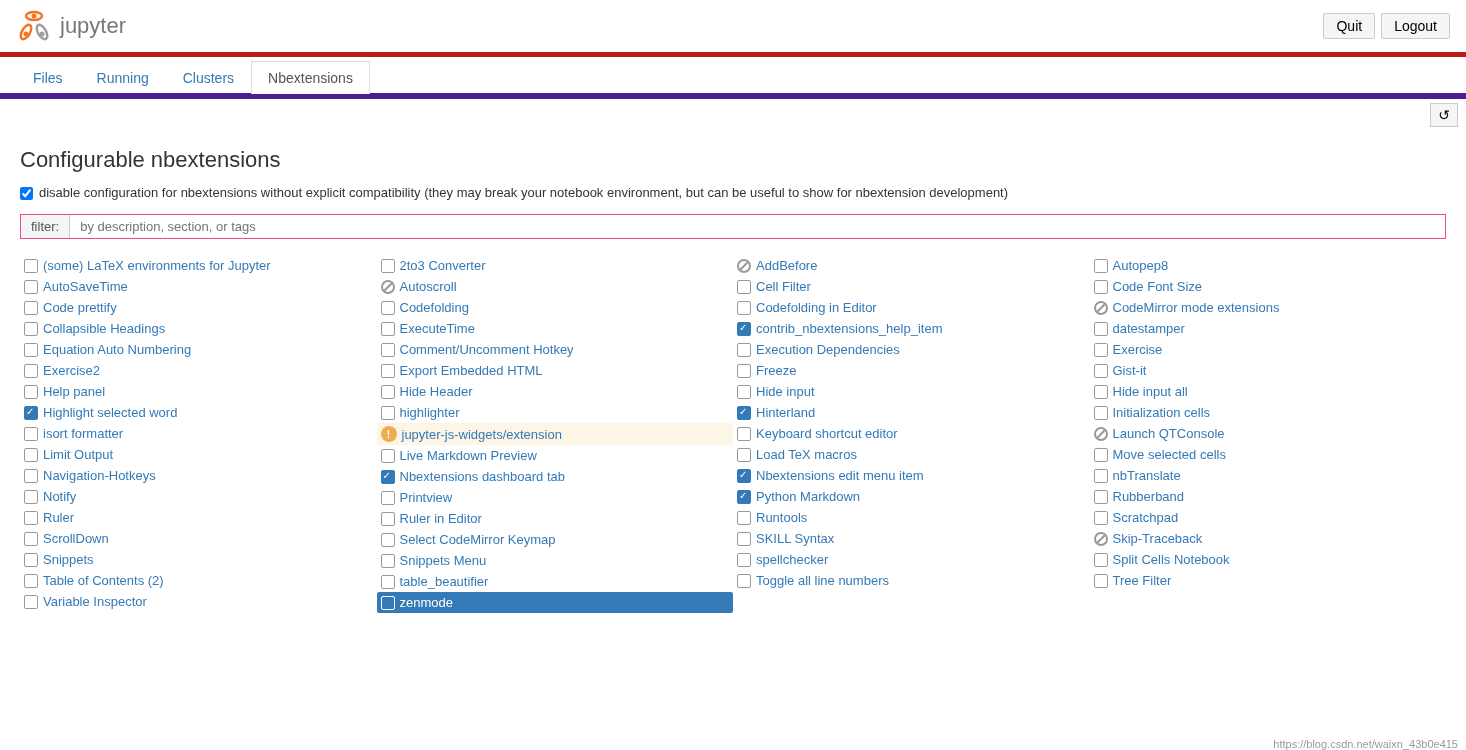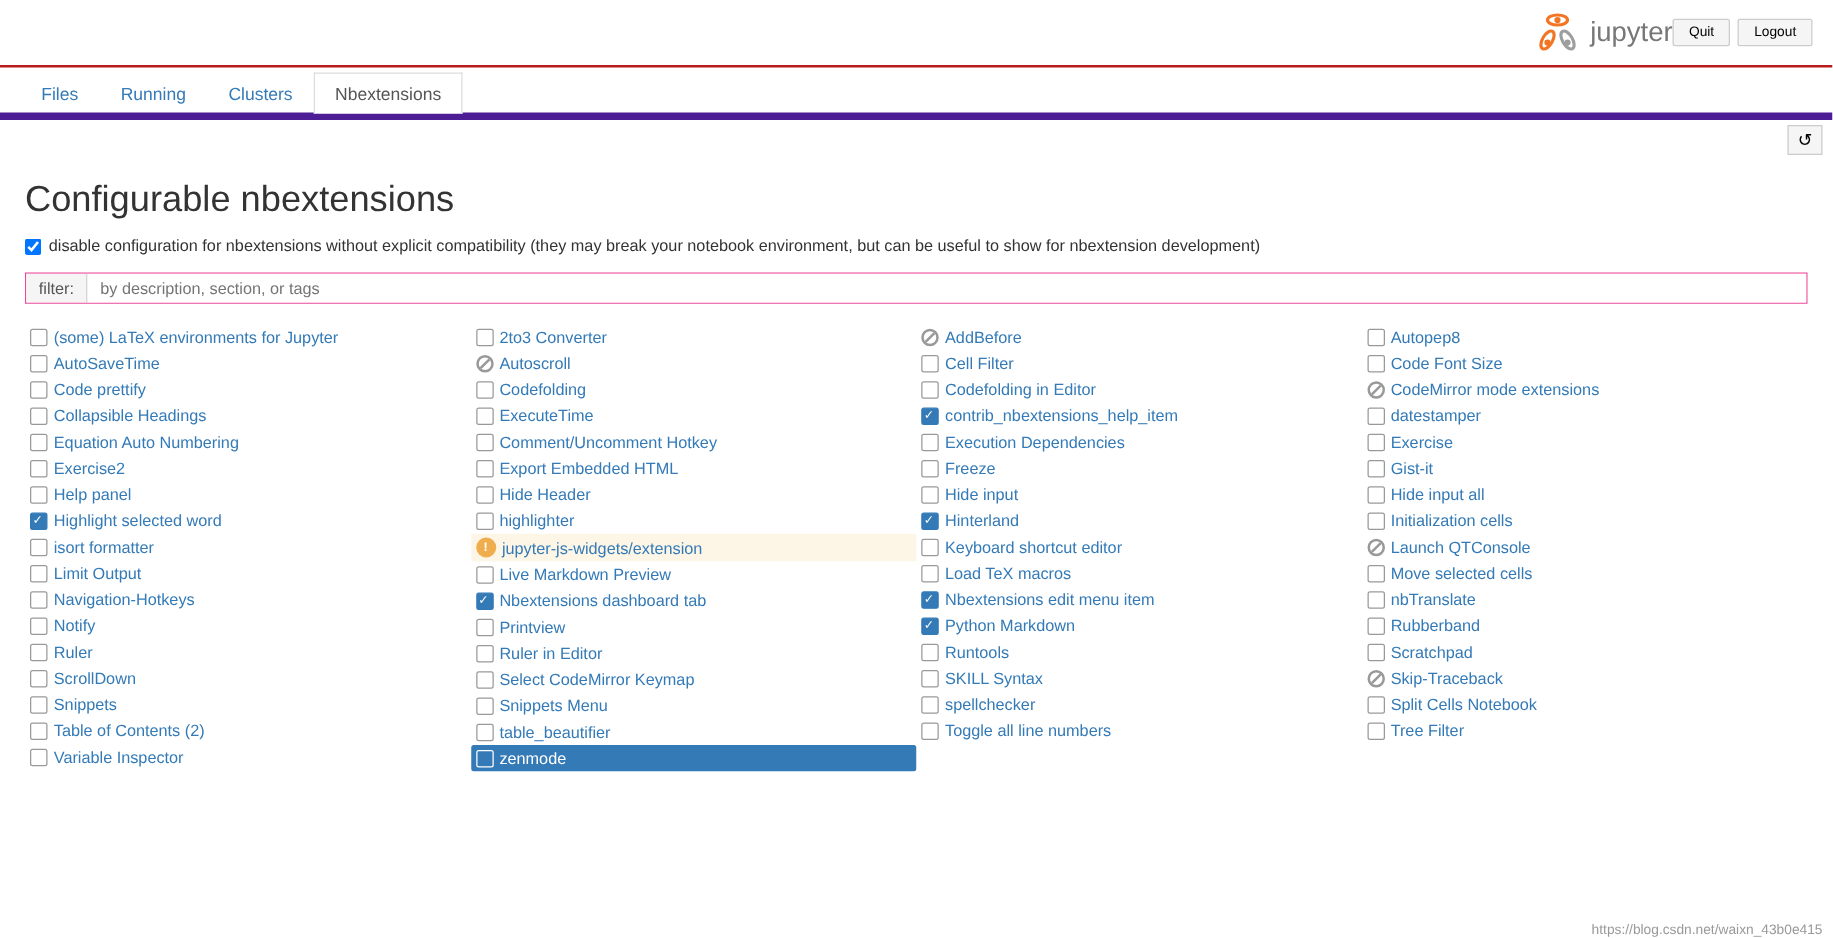--- a/index.html
+++ b/index.html
@@ -1,32 +1,32 @@
 <!DOCTYPE html>
 <html><head>
   <meta charset="utf-8">
   <style>
     * { box-sizing: border-box; margin: 0; padding: 0; }
     body { font-family: Arial, Helvetica, sans-serif; font-size: 13px; color: #333; background: #fff; }
 
     
-    .header { display: flex; align-items: center; justify-content: flex-end; padding: 8px 16px; border-bottom: 2px solid #b91c1c; }
+    .header { display: flex; align-items: center; justify-content: space-between; padding: 8px 16px; border-bottom: 5px solid #b91c1c; }
     .logo { display: flex; align-items: center; gap: 8px; font-size: 22px; color: #777; font-weight: 300; }
     .logo-icon { width: 36px; height: 36px; }
     .header-buttons { display: flex; gap: 6px; }
-    .header-btn { padding: 4px 12px; border: 1px solid #ccc; background: #f5f5f5; cursor: pointer; font-size: 11px; border-radius: 2px; }
+    .header-btn { padding: 4px 12px; border: 1px solid #ccc; background: #f5f5f5; cursor: pointer; font-size: 14px; border-radius: 2px; }
 
     
     .tabs { display: flex; border-bottom: 6px solid #4c1d95; padding: 0 16px; margin-top: 4px; }
     .tab { padding: 8px 16px; cursor: pointer; font-size: 14px; color: #337ab7; border: 1px solid transparent; border-bottom: none; margin-bottom: -1px; }
     .tab.active { border-color: #ddd; border-bottom-color: #fff; background: #fff; color: #555; }
 
     
     .main { padding: 16px 20px; }
-    .page-title { font-size: 29px; font-weight: 400; margin-bottom: 12px; }
+    .page-title { font-size: 22px; font-weight: 400; margin-bottom: 12px; }
     .compat-row { display: flex; align-items: flex-start; gap: 6px; margin-bottom: 14px; font-size: 13px; }
     .compat-row input[type=checkbox] { margin-top: 2px; flex-shrink: 0; }
 
     
     .filter-row { display: flex; align-items: center; border: 1px solid #ec4899; margin-bottom: 16px; }
     .filter-label { padding: 4px 10px; background: #f5f5f5; border-right: 1px solid #ccc; font-size: 13px; color: #555; }
     .filter-input { border: none; outline: none; padding: 4px 10px; font-size: 13px; flex: 1; }
 
     
     .refresh-area { display: flex; justify-content: flex-end; padding: 4px 8px; }

